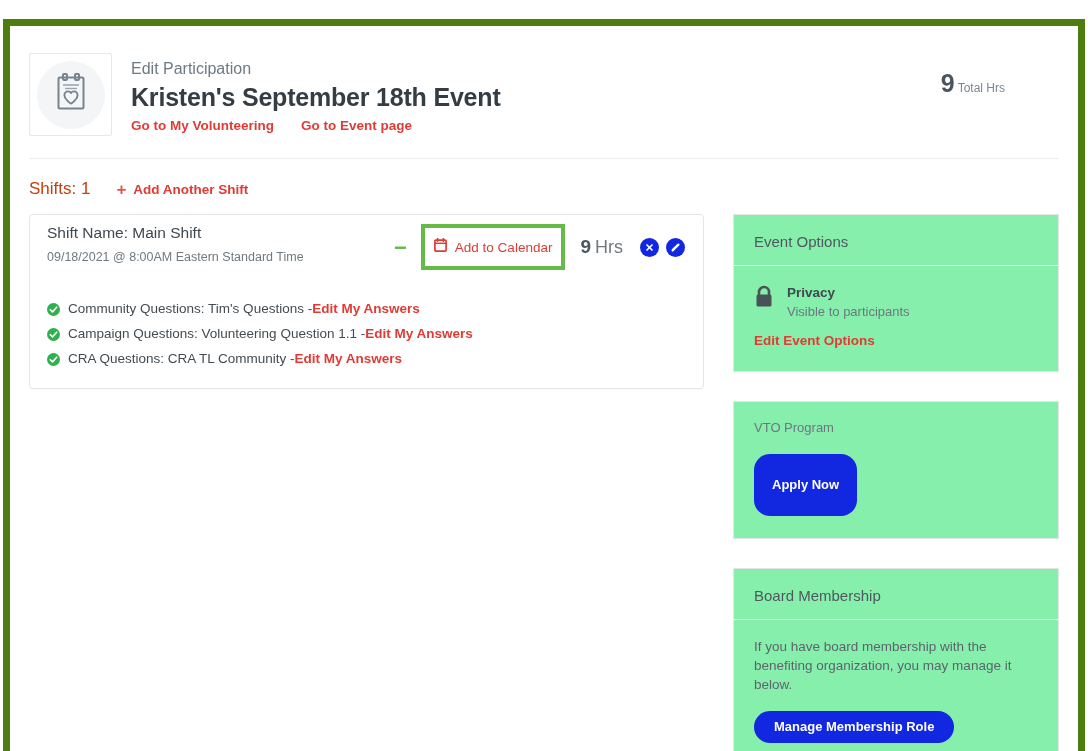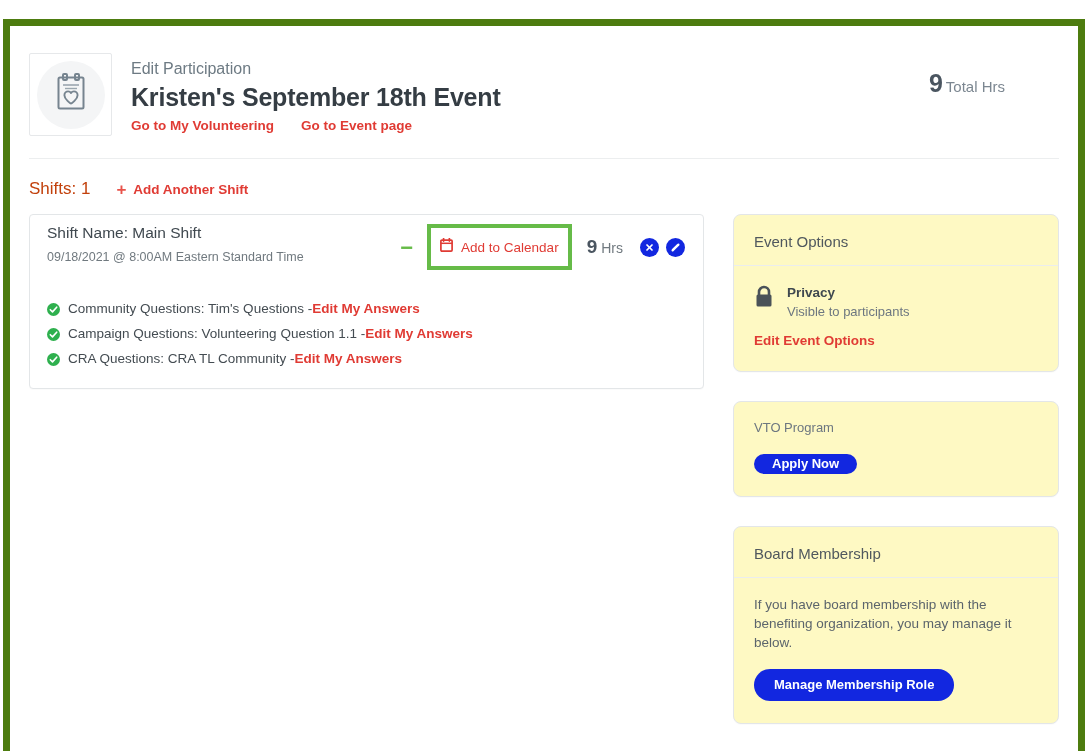--- a/index.html
+++ b/index.html
@@ -95,21 +95,21 @@
     padding-right: 54px;
     white-space: nowrap;
   }
   .total-num {
     font-size: 25px;
     font-weight: bold;
     color: #4a5560;
     vertical-align: baseline;
   }
   .total-label {
-    font-size: 15px;
+    font-size: 12px;
     color: #7c8791;
     margin-left: 3px;
   }
 
   
   .shifts-bar {
     display: flex;
     align-items: center;
     margin-top: 20px;
     margin-bottom: 15px;
@@ -199,21 +199,21 @@
     display: flex;
     align-items: baseline;
     white-space: nowrap;
   }
   .hrs-num {
     font-size: 19px;
     font-weight: bold;
     color: #4a5560;
   }
   .hrs-label {
-    font-size: 14px;
+    font-size: 18px;
     color: #70797f;
     margin-left: 4px;
   }
   .round-btns {
     margin-left: 17px;
     display: flex;
     align-items: center;
     gap: 7px;
   }
   .round-btn {
@@ -248,22 +248,22 @@
   .q-link {
     color: #e03b34;
     font-weight: bold;
     cursor: pointer;
     text-decoration: none;
   }
 
   
   .side-card {
     border: 1px solid #e3e6e8;
-    border-radius: 8px;
-    background: #fef9c3;
+    border-radius: 1px;
+    background: #86efac;
     margin-bottom: 29px;
     box-shadow: 0 1px 1px rgba(0,0,0,0.02);
   }
   .side-card:last-child { margin-bottom: 0; }
   .side-head {
     padding: 17px 20px 13px 20px;
     font-size: 15px;
     color: #50585e;
     border-bottom: 1px solid #ebedee;
     line-height: 20px;
@@ -302,21 +302,21 @@
   }
   .btn-blue {
     display: inline-block;
     margin-top: 17px;
     background: #1227e0;
     color: #ffffff;
     font-size: 13px;
     font-weight: bold;
     border: none;
     border-radius: 16px;
-    padding: 3px 18px;
+    padding: 24px 18px;
     cursor: pointer;
     font-family: "Liberation Sans", sans-serif;
     line-height: 14px;
   }
   .btn-blue.wide { padding: 9px 20px; }
 </style>
 </head>
 <body>
 
 <div class="viewport">

